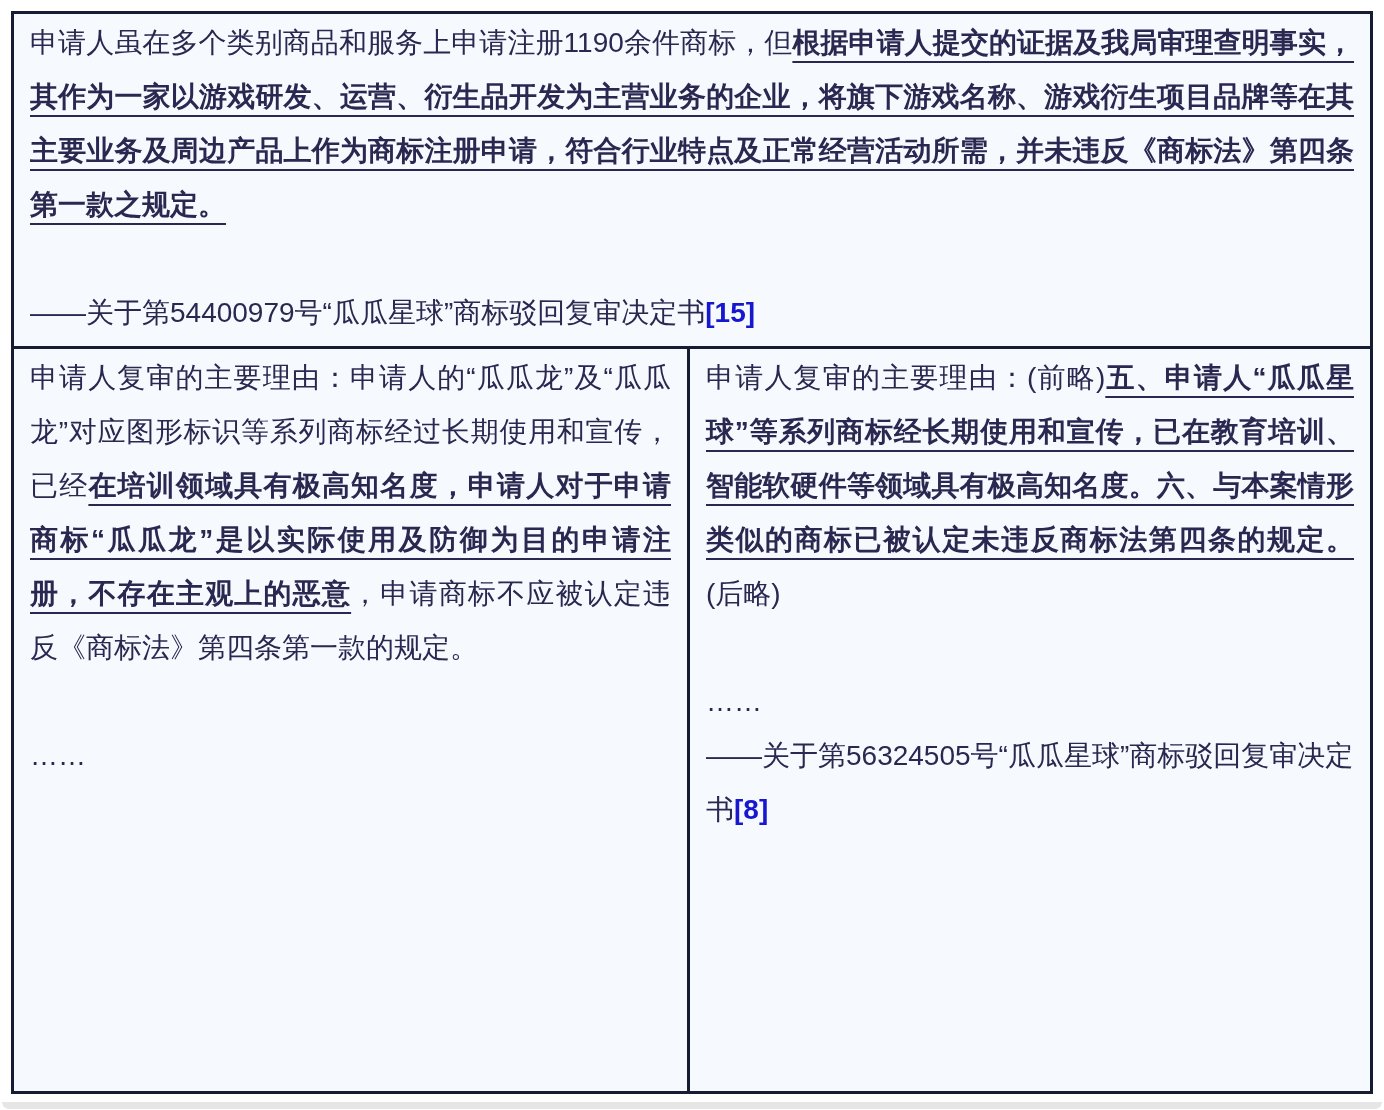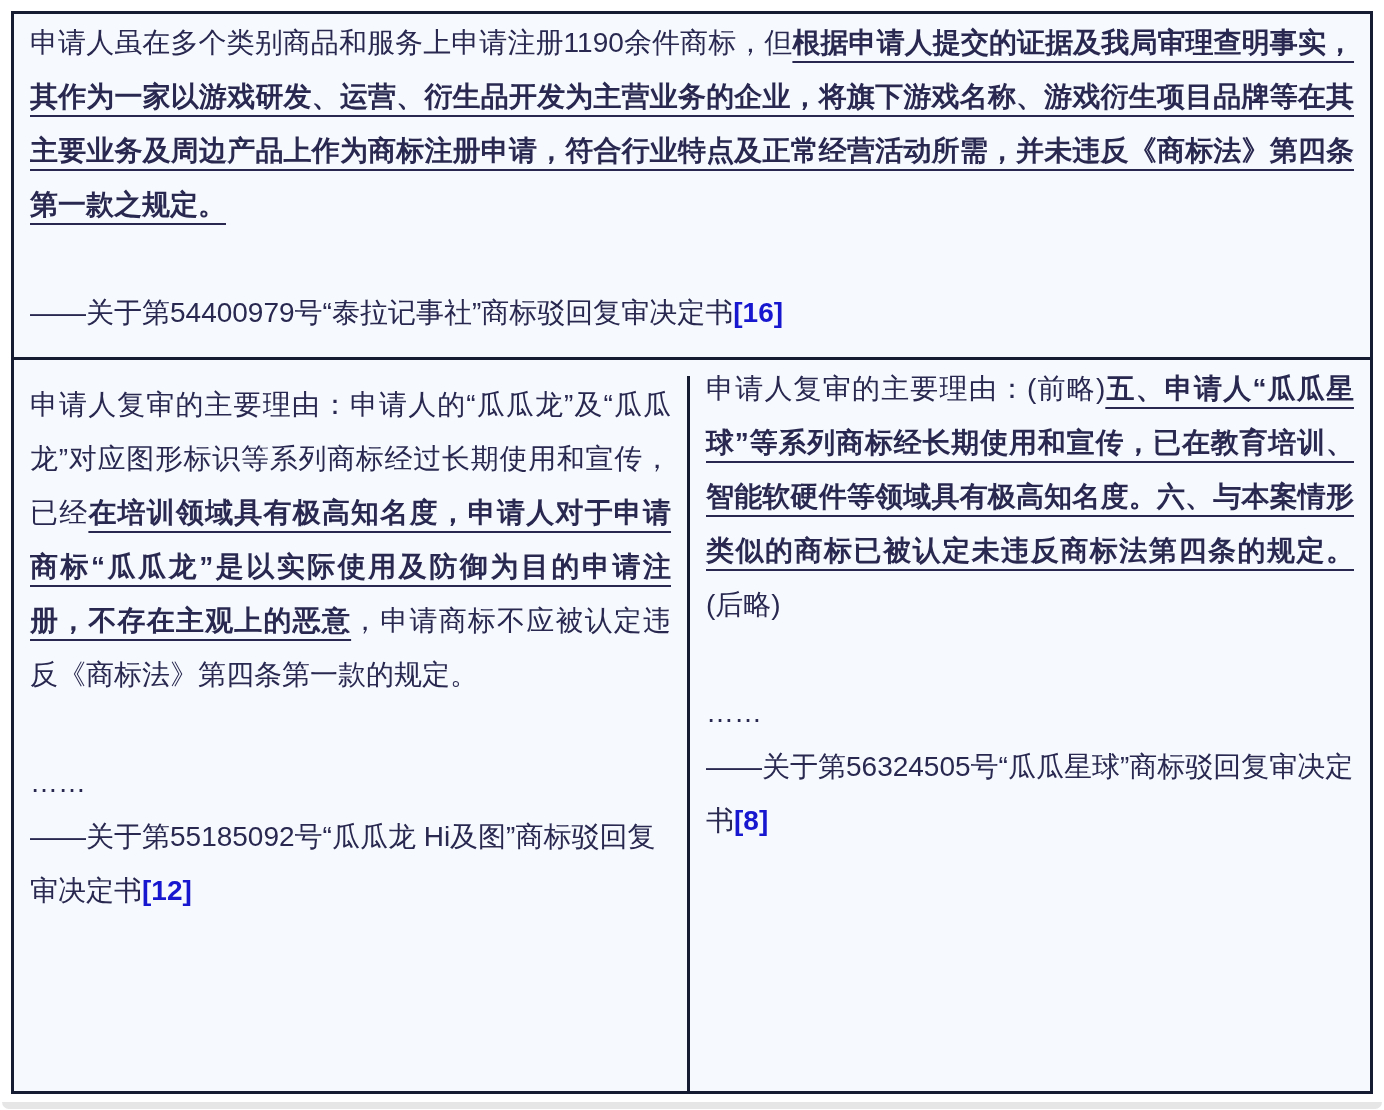--- a/index.html
+++ b/index.html
@@ -34,27 +34,26 @@
     box-sizing:border-box;
     border-bottom:3px solid var(--border);
     padding:8px 18px 10px 18px;
     overflow:hidden;
   }
   .row-bottom{
     flex:1;display:flex;min-height:0;
   }
   .cell{
     box-sizing:border-box;
-    padding:2px 16px 17px 16px;
+    padding:2px 16px 6px 16px;
     overflow:hidden;
   }
   .cell-left{
     width:676px;
     border-right:3px solid var(--border);
-    margin-top:16px;
   }
   .cell-right{flex:1;border-radius:7px;}
   p{margin:0;text-align:justify;}
   p.citation{text-align:left;}
   .gap-before{margin-top:54px;}
   .em{
     font-weight:700;
     text-decoration:underline;
     text-decoration-thickness:2px;
     text-underline-offset:9px;
@@ -66,32 +65,29 @@
   }
 </style>
 </head>
 <body>
 
 <div class="doc-table">
 
   <div class="row-top cell">
     <p><span>申请人虽在多个类别商品和服务上申请注册1190余件商标，但</span><span class="em">根据申请人提交的证据及我局审理查明事实，其作为一家以游戏研发、运营、衍生品开发为主营业务的企业，将旗下游戏名称、游戏衍生项目品牌等在其主要业务及周边产品上作为商标注册申请，符合行业特点及正常经营活动所需，并未违反《商标法》第四条第一款之规定。</span></p>
     <p class="citation gap-before">
-      <span>——关于第54400979号“泰拉记事社”商标驳回复审决定书</span><span class="ref">[16]</span>
+      <span>——关于第54400979号“瓜瓜星球”商标驳回复审决定书</span><span class="ref">[15]</span>
     </p>
   </div>
 
   <div class="row-bottom">
 
     <div class="cell cell-left">
       <p><span>申请人复审的主要理由：申请人的“瓜瓜龙”及“瓜瓜龙”对应图形标识等系列商标经过长期使用和宣传，已经</span><span class="em">在培训领域具有极高知名度，申请人对于申请商标“瓜瓜龙”是以实际使用及防御为目的申请注册，不存在主观上的恶意</span><span>，申请商标不应被认定违反《商标法》第四条第一款的规定。</span></p>
       <p class="gap-before">……</p>
-      <p class="citation">
-        <span>——关于第55185092号“瓜瓜龙 Hi及图”商标驳回复审决定书</span><span class="ref">[12]</span>
-      </p>
     </div>
 
     <div class="cell cell-right">
       <p><span>申请人复审的主要理由：(前略)</span><span class="em">五、申请人“瓜瓜星球”等系列商标经长期使用和宣传，已在教育培训、智能软硬件等领域具有极高知名度。六、与本案情形类似的商标已被认定未违反商标法第四条的规定。</span><span>(后略)</span></p>
       <p class="gap-before">……</p>
       <p class="citation">
         <span>——关于第56324505号“瓜瓜星球”商标驳回复审决定书</span><span class="ref">[8]</span>
       </p>
     </div>
 

